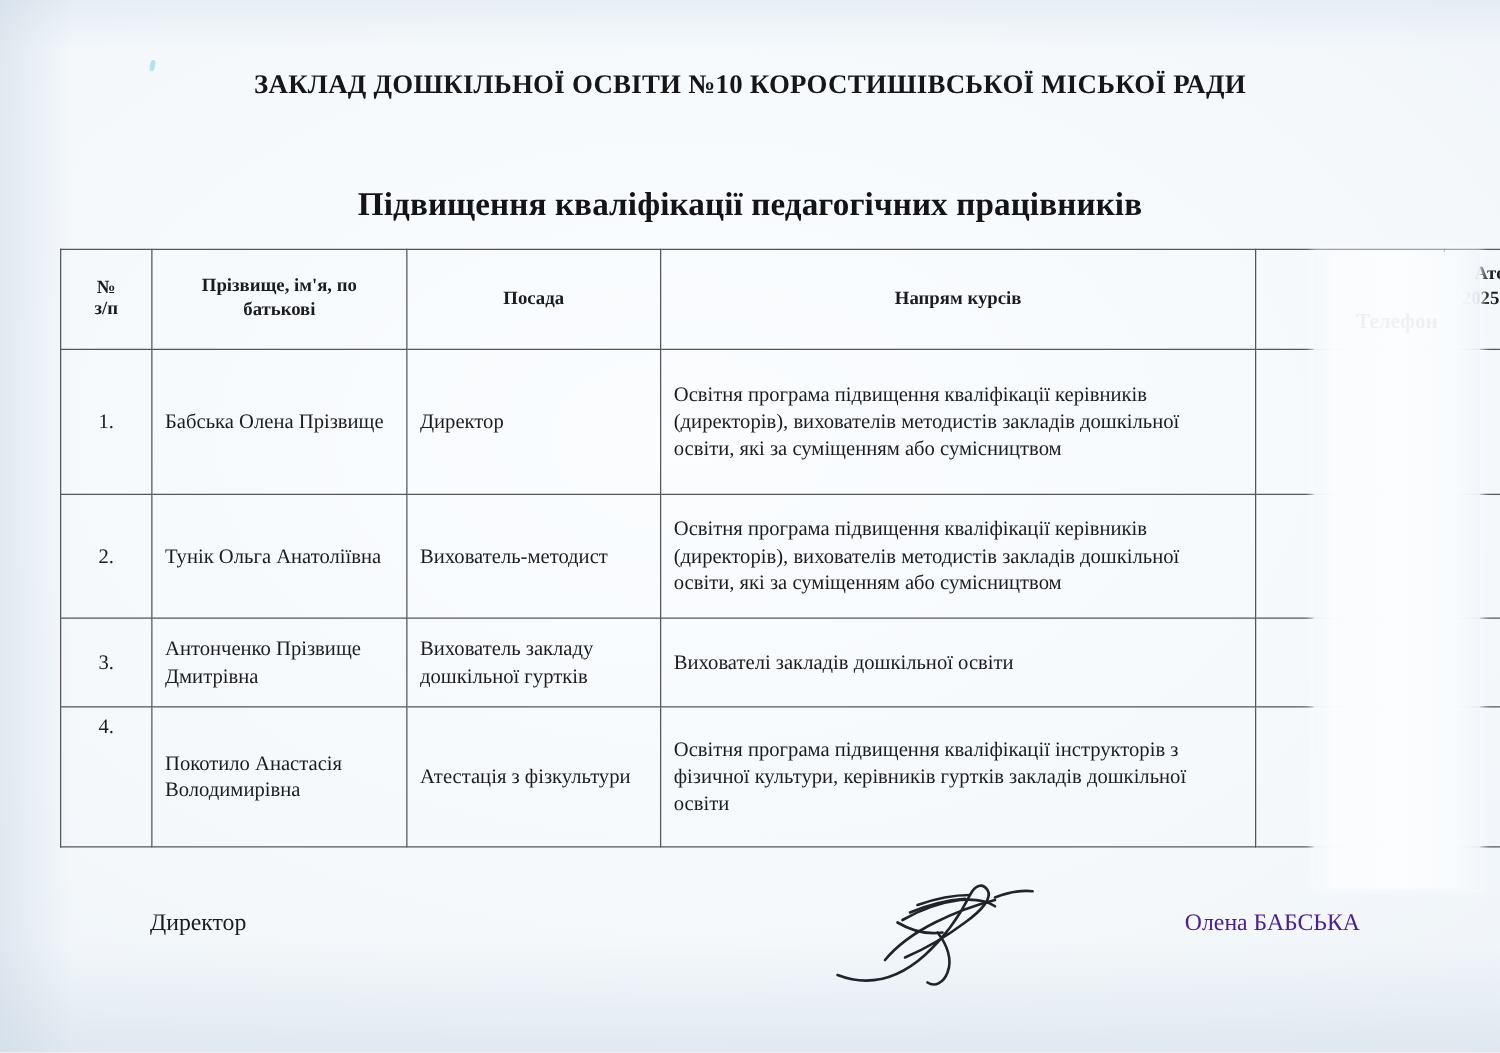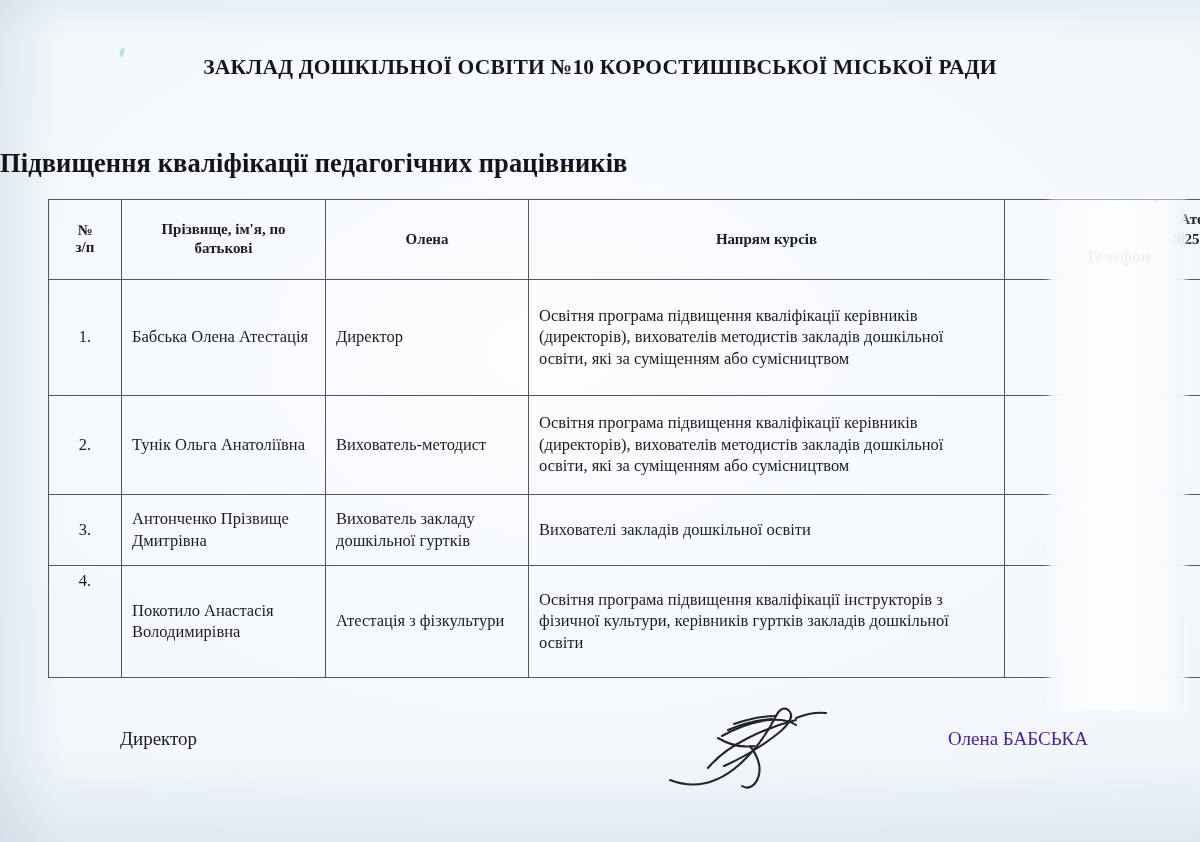--- a/index.html
+++ b/index.html
@@ -69,20 +69,21 @@
     font-weight: bold;
     letter-spacing: .2px;
     color: #16161a;
     font-family: "Liberation Serif", "DejaVu Serif", serif;
   }
   .doc-title {
     position: absolute;
     top: 148px;
     left: 0;
     width: 1200px;
+    text-align: center;
     font-size: 26.5px;
     font-weight: bold;
     letter-spacing: .1px;
     color: #141418;
     font-family: "Liberation Serif", "DejaVu Serif", serif;
   }
 
   
   .tbl-wrap {
     position: absolute;
@@ -210,30 +211,30 @@
     <table class="reg">
       <thead>
         <tr>
           <th class="c-num">
             <div class="hdr-num">
               <span>№</span><br>
               <span>з/п</span>
             </div>
           </th>
           <th class="c-name">Прізвище, ім'я, по батькові</th>
-          <th class="c-post">Олена</th>
+          <th class="c-post">Посада</th>
           <th class="c-course">Напрям курсів</th>
           <th class="c-phone"></th>
           <th class="c-attest">Атестація в 2025 році (так/ні)</th>
         </tr>
       </thead>
       <tbody>
         <tr style="height:116px;">
           <td class="c-num">1.</td>
-          <td class="c-name">Бабська Олена Атестація</td>
+          <td class="c-name">Бабська Олена Прізвище</td>
           <td class="c-post">Директор</td>
           <td class="c-course">Освітня програма підвищення кваліфікації керівників (директорів), вихователів методистів закладів дошкільної освіти, які за суміщенням або сумісництвом</td>
           <td class="c-phone"></td>
           <td class="c-attest">так</td>
         </tr>
         <tr style="height:99px;">
           <td class="c-num">2.</td>
           <td class="c-name">Тунік Ольга Анатоліївна</td>
           <td class="c-post">Вихователь-методист</td>
           <td class="c-course">Освітня програма підвищення кваліфікації керівників (директорів), вихователів методистів закладів дошкільної освіти, які за суміщенням або сумісництвом</td>

